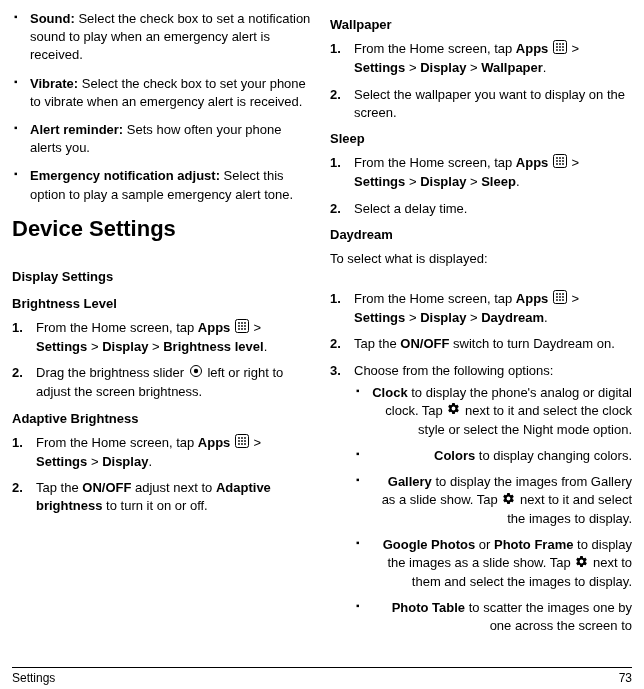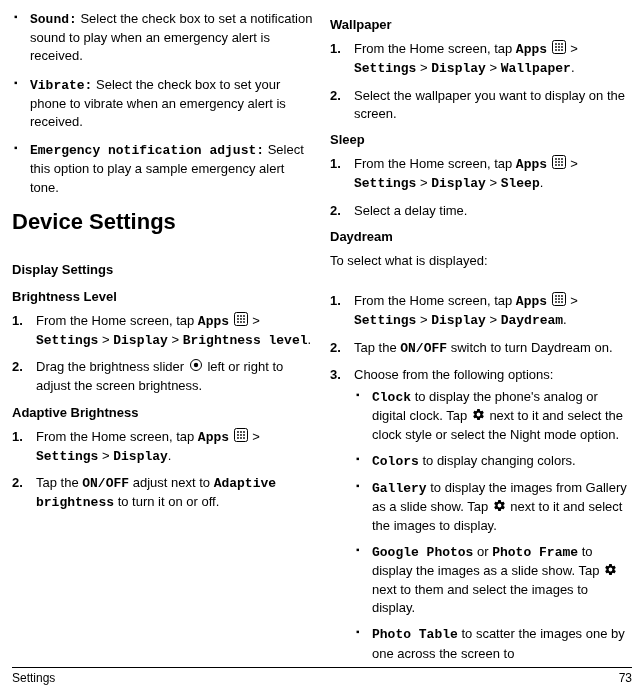--- a/index.html
+++ b/index.html
@@ -54,20 +54,21 @@
     }
     .num-list > li .num {
       position: absolute;
       left: 0;
       top: 0;
       font-weight: bold;
     }
     .sub-bullet {
       list-style: none;
       margin-top: 4px;
+      text-align: right;
     }
     .sub-bullet > li {
       position: relative;
       padding-left: 18px;
       margin-bottom: 8px;
     }
     .sub-bullet > li::before {
       content: "▪";
       position: absolute;
       left: 2px;
@@ -84,21 +85,20 @@
       font-weight: bold;
       margin: 4px 0 8px 0;
     }
     h3 {
       font-size: 13px;
       font-weight: bold;
       margin: 6px 0 6px 0;
     }
     .b {
       font-weight: bold;
-      font-family: Liberation Mono, monospace;
     }
     .icon-apps {
       display: inline-block;
       vertical-align: middle;
       margin: 0 1px;
     }
     .icon-gear {
       display: inline-block;
       vertical-align: middle;
       margin: 0 1px;
@@ -120,20 +120,21 @@
   </style>
 </head>
 <body>
 
 <div class="content">
 
   <div class="col">
     <ul class="bullet-list">
       <li><span class="b">Sound:</span><span> Select the check box to set a notification sound to play when an emergency alert is received.</span></li>
       <li><span class="b">Vibrate:</span><span> Select the check box to set your phone to vibrate when an emergency alert is received.</span></li>
+      <li><span class="b">Alert reminder:</span><span> Sets how often your phone alerts you.</span></li>
       <li><span class="b">Emergency notification adjust:</span><span> Select this option to play a sample emergency alert tone.</span></li>
     </ul>
 
     <h1>Device Settings</h1>
     <h2>Display Settings</h2>
 
     <h3>Brightness Level</h3>
     <ol class="num-list">
       <li><span class="num">1.</span>
         <span>From the Home screen, tap </span><span class="b">Apps</span>

